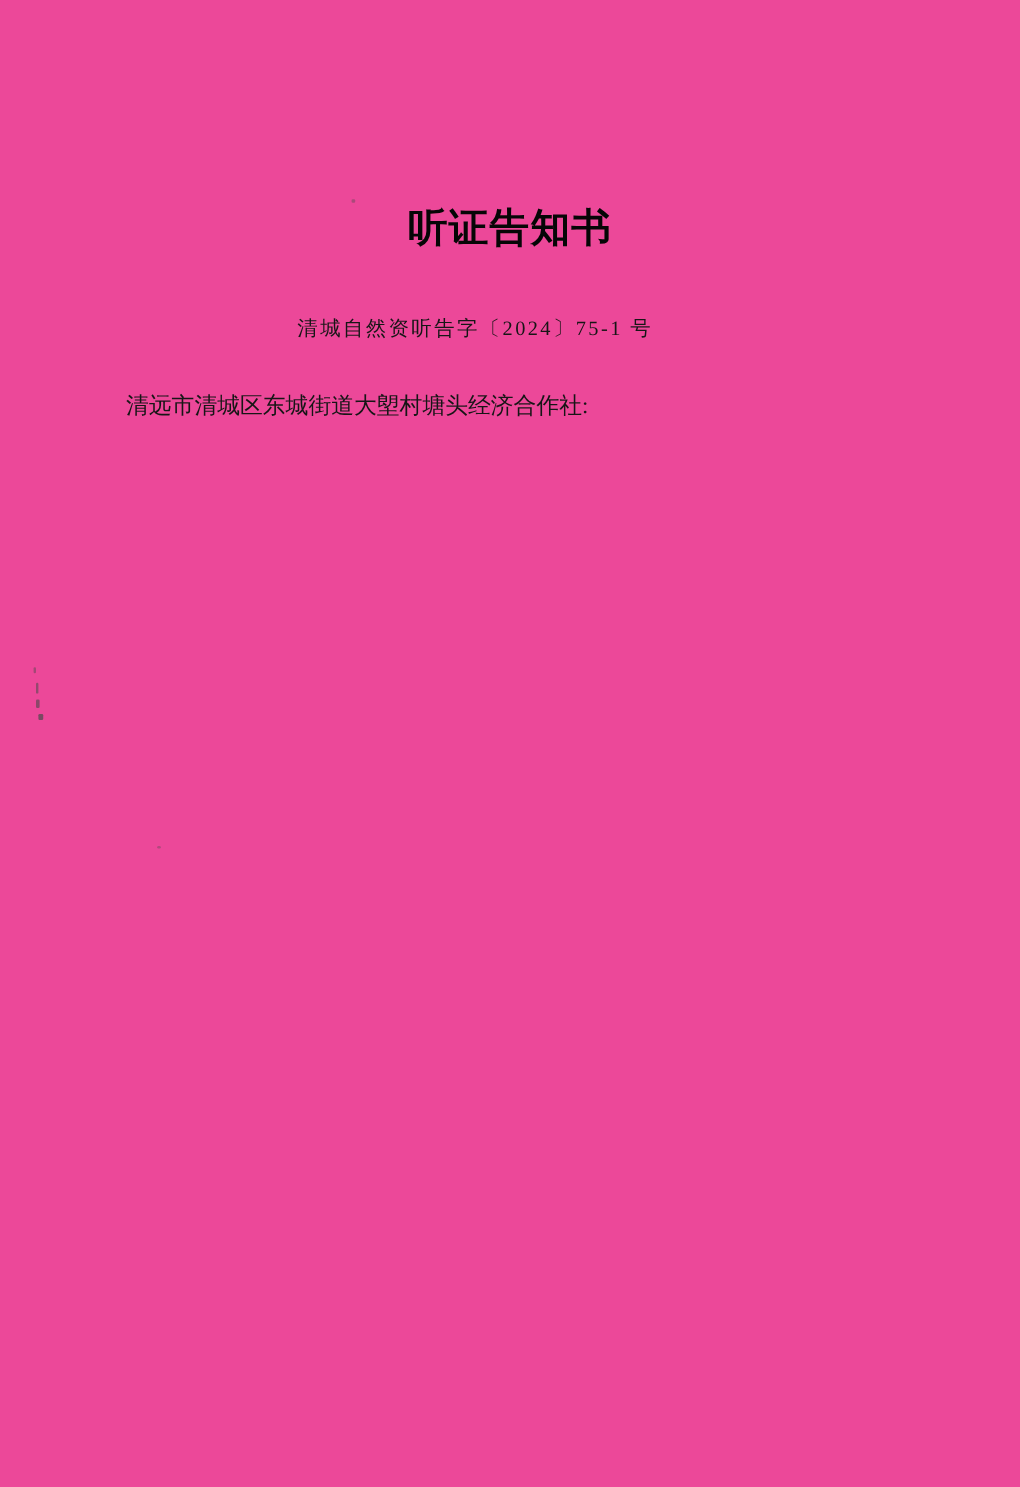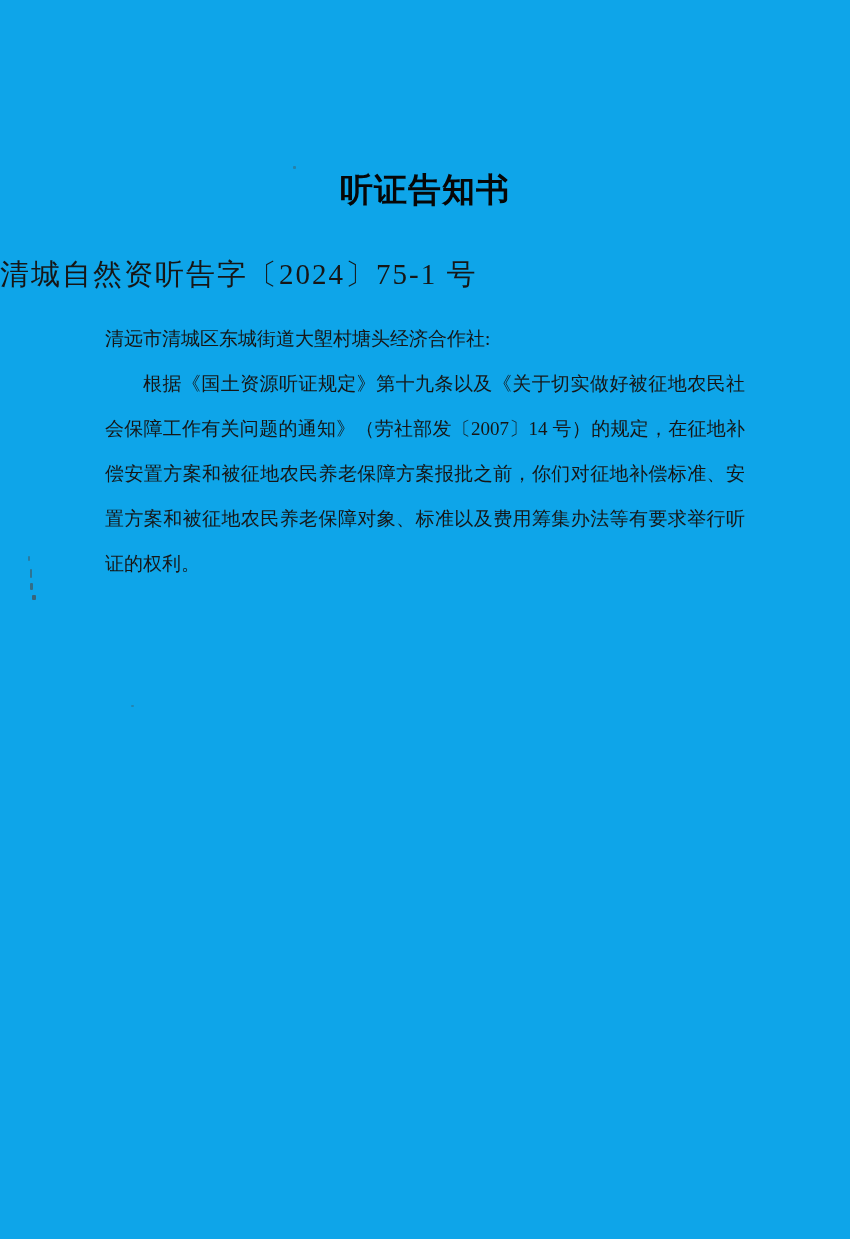--- a/index.html
+++ b/index.html
@@ -4,41 +4,41 @@
 <style>
   html, body {
     margin: 0;
     padding: 0;
     background: #ffffff;
   }
   .page {
     position: relative;
     width: 850px;
     height: 1239px;
-    background: #0ea5e9;
+    background: #ec4899;
     overflow: hidden;
     color: #141414;
   }
   .doc-title {
     margin: 0;
     padding-top: 170px;
     text-align: center;
     font-family: "Liberation Sans", "DejaVu Sans", sans-serif;
     font-weight: bold;
     font-size: 33px;
     line-height: 40px;
     letter-spacing: 1px;
     color: #060606;
   }
   .doc-number {
     margin-top: 44px;
     padding-right: 58px;
-    text-align: left;
+    text-align: center;
     font-family: "Liberation Serif", "DejaVu Serif", serif;
-    font-size: 29px;
+    font-size: 17px;
     line-height: 40px;
     letter-spacing: 2px;
     color: #161616;
   }
   .doc-body {
     margin-top: 22px;
     padding: 0 105px;
     font-family: "Liberation Serif", "DejaVu Serif", serif;
     font-size: 19px;
     line-height: 45px;
@@ -78,21 +78,20 @@
 <body>
 
 <div class="page">
 
   <h1 class="doc-title">听证告知书</h1>
 
   <div class="doc-number">清城自然资听告字〔2024〕75-1 号</div>
 
   <div class="doc-body">
     <p class="addressee">清远市清城区东城街道大塱村塘头经济合作社:</p>
-    <p class="indent">根据《国土资源听证规定》第十九条以及《关于切实做好被征地农民社会保障工作有关问题的通知》（劳社部发〔2007〕14 号）的规定，在征地补偿安置方案和被征地农民养老保障方案报批之前，你们对征地补偿标准、安置方案和被征地农民养老保障对象、标准以及费用筹集办法等有要求举行听证的权利。</p>
   </div>
 
   <div class="scan-artifacts">
     <span class="speck s1"></span>
     <span class="speck s2"></span>
     <span class="speck s3"></span>
     <span class="speck s4"></span>
     <span class="speck s5"></span>
     <span class="speck s6"></span>
   </div>

